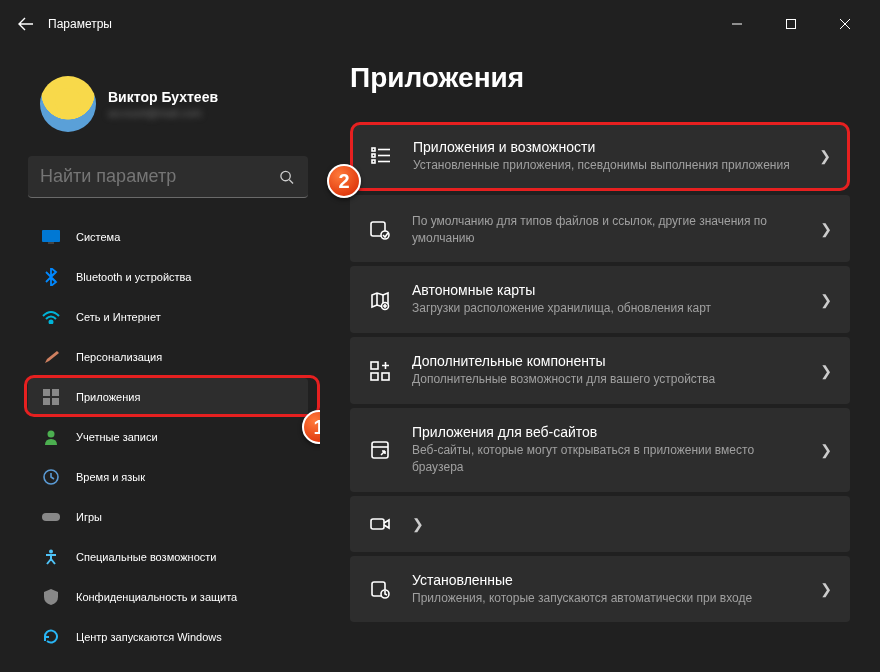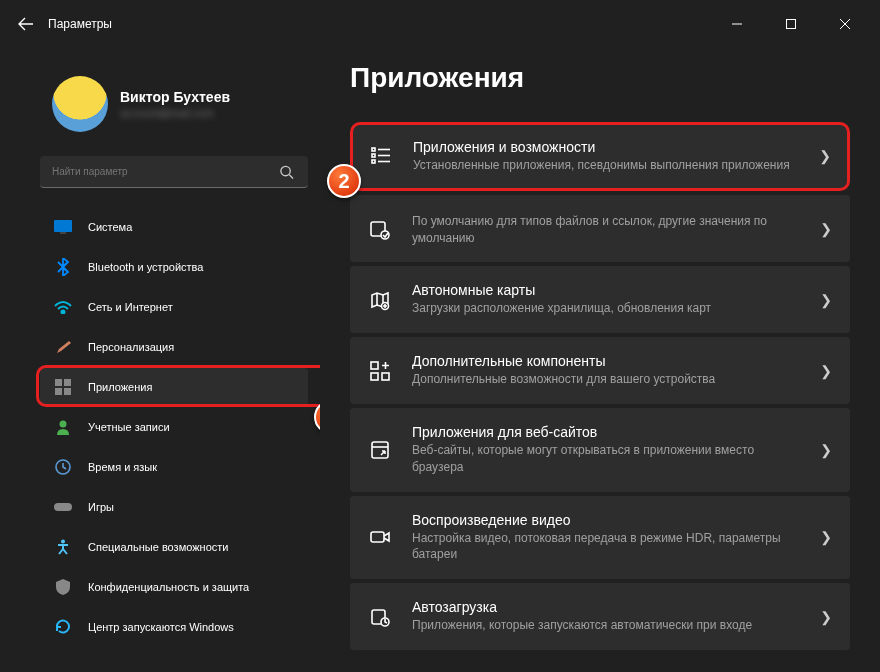--- a/index.html
+++ b/index.html
@@ -30,21 +30,21 @@
   font-size: 18px;
   cursor: pointer;
 }
 .title-text { font-size: 12px; margin-left: 4px; color: #fff; }
 .win-controls { margin-left: auto; display: flex; gap: 8px; padding-right: 4px; }
 .win-btn { width: 46px; height: 32px; display: flex; align-items: center; justify-content: center; color: #fff; cursor: pointer; }
 
 .body-area { flex: 1; display: flex; overflow: hidden; }
 .sidebar {
   width: 320px;
-  padding: 8px 12px 8px 40px;
+  padding: 8px 12px 8px 28px;
   display: flex;
   flex-direction: column;
   overflow-y: auto;
 }
 .profile {
   display: flex; align-items: center; gap: 12px;
   padding: 20px 0 24px 12px;
 }
 .avatar {
   width: 56px; height: 56px;
@@ -67,21 +67,21 @@
   margin: 0 0 20px 0;
 }
 .search input {
   width: 100%;
   background: #2d2d2d;
   border: none;
   border-bottom: 1px solid #6a6a6a;
   border-radius: 4px;
   padding: 10px 40px 10px 12px;
   color: #7dd3fc;
-  font-size: 10px;
+  font-size: 18px;
 }
 .search-icon {
   position: absolute; right: 14px; top: 50%; transform: translateY(-50%);
   color: #ccc; font-size: 14px;
 }
 
 .nav { display: flex; flex-direction: column; gap: 2px; position: relative; }
 .nav-item {
   display: flex; align-items: center; gap: 16px;
   padding: 10px 14px;
@@ -389,37 +389,33 @@
           <span class="card-chevron">❯</span>
         </div>
 
         <div class="card">
           <span class="card-icon">
               <svg width="22" height="22" viewBox="0 0 22 22" fill="none" stroke="#fff" stroke-width="1.6">
                 <rect x="2" y="6" width="13" height="10" rx="2"></rect>
                 <path d="M15 10 L20 7 V15 L15 12"></path>
               </svg>
             </span>
-          <div class="card-text">
-            <div class="card-title">Воспроизведение видео</div>
-            <div class="card-sub">Настройка видео, потоковая передача в режиме HDR, параметры батареи</div>
-          </div>
           <span class="card-chevron">❯</span>
         </div>
 
         <div class="card">
           <span class="card-icon">
               <svg width="22" height="22" viewBox="0 0 22 22" fill="none" stroke="#fff" stroke-width="1.6">
                 <rect x="3" y="4" width="13" height="14" rx="2"></rect>
                 <circle cx="16" cy="16" r="4" fill="#2d2d2d"></circle>
                 <path d="M16 13 L16 16 L18 17"></path>
               </svg>
             </span>
           <div class="card-text">
-            <div class="card-title">Автозагрузка</div>
+            <div class="card-title">Установленные</div>
             <div class="card-sub">Приложения, которые запускаются автоматически при входе</div>
           </div>
           <span class="card-chevron">❯</span>
         </div>
 
       </div>
     </div>
   </div>
 </div>
 

